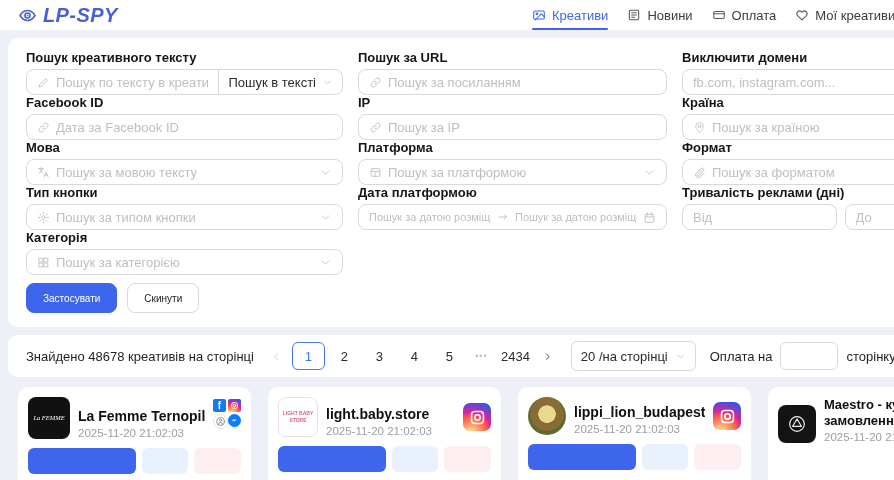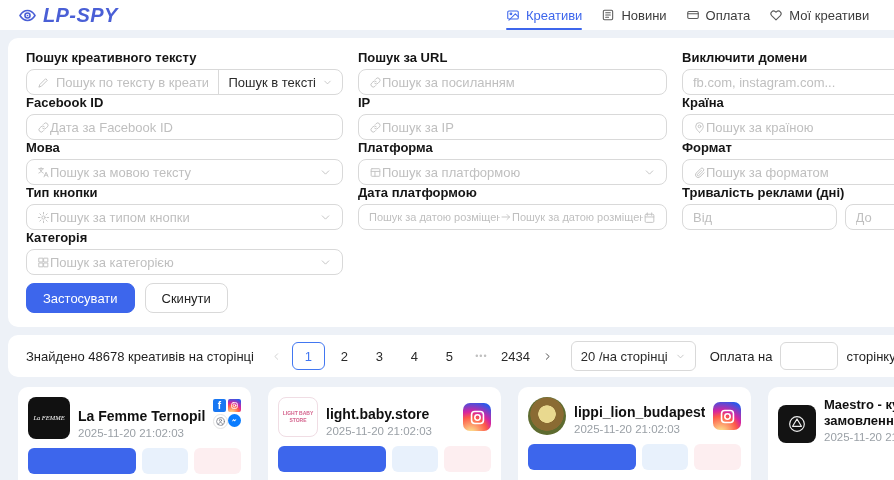--- a/index.html
+++ b/index.html
@@ -7,53 +7,53 @@
        font-family:"Liberation Sans",sans-serif;color:#1f1f1f;}
   #page{width:1010px}
   .i{width:1em;height:1em;fill:none;stroke:currentColor;stroke-width:1.8;
      stroke-linecap:round;stroke-linejoin:round;display:inline-block;flex:none}
   
   .topbar{height:30px;background:#fff;display:flex;align-items:center;
           padding:0 0 0 18px;position:relative;width:1010px;box-sizing:border-box}
   .logo{display:flex;align-items:center;gap:6px;color:#4a5fd6;font-weight:bold;
         font-style:italic;font-size:20px;letter-spacing:.4px;cursor:pointer}
   .logo .i{font-size:19px;stroke-width:2}
-  .nav{position:absolute;left:506px;top:0;height:30px;display:flex;align-items:center;gap:19px}
+  .nav{position:absolute;left:532px;top:0;height:30px;display:flex;align-items:center;gap:19px}
   .nav-item{display:flex;gap:6px;align-items:center;font-size:13px;color:#3c3c3c;
             position:relative;height:100%;cursor:pointer;white-space:nowrap}
   .nav-item .i{font-size:14px;color:#5a5a5a}
   .nav-item.active{color:#3d66ec}
   .nav-item.active .i{color:#3d66ec}
   .nav-item.active::after{content:"";position:absolute;left:0;right:0;bottom:0;
             height:2px;background:#3d66ec;border-radius:2px}
   
   .panel{margin:8px 0 0 8px;width:1002px;box-sizing:border-box;background:#fff;
          border-radius:10px;padding:12px 18px 14px}
   .fgrid{display:grid;grid-template-columns:317px 309px 317px;column-gap:15px}
   .field{}
   .flabel{font-size:13px;line-height:15px;font-weight:600;color:#151515;margin-bottom:4px}
   .ctrl{height:26px;border:1px solid #d9d9d9;border-radius:8px;background:#fff;
         display:flex;align-items:center;padding:0 10px;font-size:13px;color:#bfbfbf;
-        box-sizing:border-box;cursor:text}
+        gap:6px;box-sizing:border-box;cursor:text}
   .ctrl .i{color:#c3c3c3;font-size:13px}
   .ph{white-space:nowrap;overflow:hidden}
   .chev{margin-left:auto;color:#bfbfbf;font-size:11px}
   .group{display:flex;height:26px;border:1px solid #d9d9d9;border-radius:8px;
          background:#fff;align-items:stretch;box-sizing:border-box}
   .group .main{flex:1;display:flex;align-items:center;gap:6px;padding:0 10px;
          color:#bfbfbf;font-size:13px;min-width:0;cursor:text}
   .group .main .i{color:#c3c3c3;font-size:13px}
   .group .addon{display:flex;align-items:center;gap:6px;padding:0 9px;
          border-left:1px solid #d9d9d9;color:#2b2b2b;font-size:13px;cursor:pointer;white-space:nowrap}
   .daterange .ph{font-size:11px}
   .daterange .arrow{color:#c3c3c3;font-size:12px}
   .duo{display:flex;gap:8px}
   .duo .ctrl{flex:1}
   .btnrow{display:flex;gap:10px;margin-top:8px}
-  .btn{height:30px;padding:0 16px;border-radius:8px;font-size:13px;display:inline-flex;
+  .btn{height:30px;padding:0 16px;border-radius:8px;font-size:10px;display:inline-flex;
        align-items:center;cursor:pointer;box-sizing:border-box}
   .btn-primary{background:#3d66ec;color:#fff;border:1px solid #3d66ec}
   .btn-default{background:#fff;color:#222;border:1px solid #d9d9d9}
   
   .results{margin:8px 0 0 8px;width:1002px;box-sizing:border-box;height:42px;background:#fff;
            border-radius:10px;display:flex;align-items:center;padding:0 18px;font-size:13px;gap:4px}
   .found{margin-right:8px;white-space:nowrap}
   .pg-item{min-width:25px;height:26px;display:flex;align-items:center;justify-content:center;
            font-size:13px;color:#2a2a2a;border-radius:6px;padding:0 3px;cursor:pointer}
   .pg-item.active{border:1px solid #4277f1;color:#4277f1}

